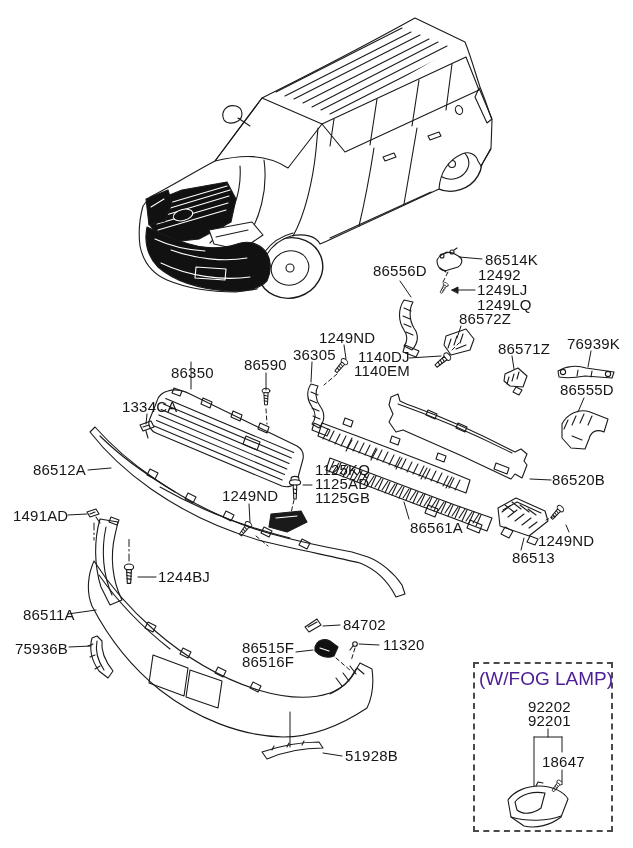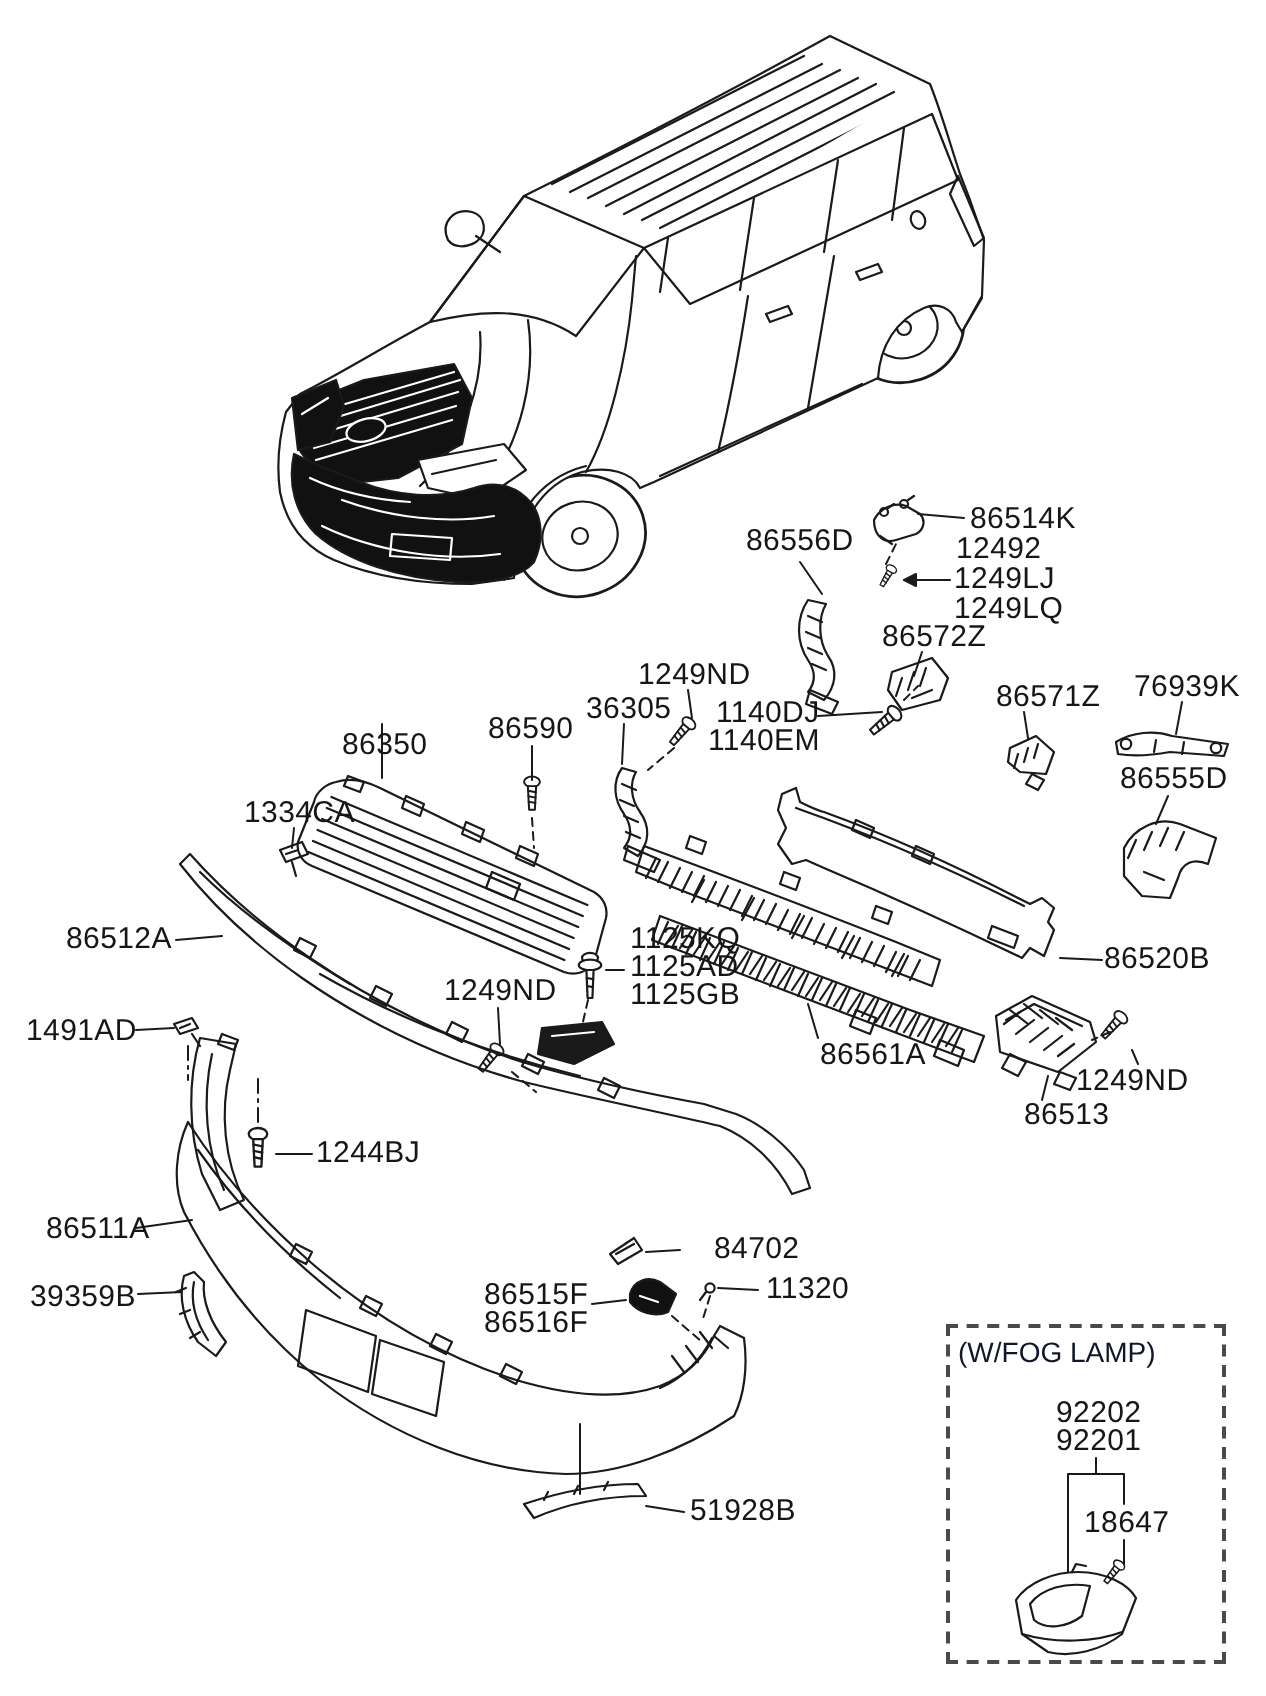--- a/index.html
+++ b/index.html
@@ -3,21 +3,21 @@
 <meta charset="utf-8">
 <style>
   html,body{margin:0;padding:0;background:#ffffff;}
   .stage{position:relative;width:633px;height:848px;background:#fff;overflow:hidden;
          font-family:"Liberation Sans","DejaVu Sans",sans-serif;}
   .stage svg{position:absolute;left:0;top:0;}
   .lbl{position:absolute;font-size:15px;line-height:15px;color:#161616;white-space:nowrap;
        letter-spacing:0.2px;}
   .fogbox{position:absolute;left:473px;top:662px;width:140px;height:170px;
           border:2px dashed #4a4a4a;box-sizing:border-box;}
-  .fogtitle{position:absolute;left:479px;top:668px;font-size:14px;color:#0f172a;white-space:nowrap;}
+  .fogtitle{position:absolute;left:479px;top:668px;font-size:19px;color:#4c1d95;white-space:nowrap;}
 </style>
 </head>
 <body>
 
 <div class="stage">
 
 <svg width="633" height="848" viewBox="0 0 633 848">
   <defs>
     <clipPath id="roofclip">
           <polygon points="258,98 415,18 465,42 318,128"></polygon>
@@ -217,21 +217,21 @@
       <path d="M94,523 L94,540 M129,561 L129,538"></path>
     </g>
   </g>
 </svg>
 
 <div class="lbl" style="left:485px;top:252px">86514K</div>
 <div class="lbl" style="left:373px;top:263px">86556D</div>
 <div class="lbl" style="left:478px;top:267px">12492</div>
 <div class="lbl" style="left:477px;top:282px">1249LJ</div>
 <div class="lbl" style="left:477px;top:297px">1249LQ</div>
-<div class="lbl" style="left:441px;top:311px">86572Z</div>
+<div class="lbl" style="left:459px;top:311px">86572Z</div>
 <div class="lbl" style="left:319px;top:330px">1249ND</div>
 <div class="lbl" style="left:567px;top:336px">76939K</div>
 <div class="lbl" style="left:498px;top:341px">86571Z</div>
 <div class="lbl" style="left:358px;top:349px">1140DJ</div>
 <div class="lbl" style="left:354px;top:363px">1140EM</div>
 <div class="lbl" style="left:171px;top:365px">86350</div>
 <div class="lbl" style="left:293px;top:347px">36305</div>
 <div class="lbl" style="left:244px;top:357px">86590</div>
 <div class="lbl" style="left:560px;top:382px">86555D</div>
 <div class="lbl" style="left:122px;top:399px">1334CA</div>
@@ -240,23 +240,23 @@
 <div class="lbl" style="left:552px;top:472px">86520B</div>
 <div class="lbl" style="left:315px;top:476px">1125AD</div>
 <div class="lbl" style="left:222px;top:488px">1249ND</div>
 <div class="lbl" style="left:315px;top:490px">1125GB</div>
 <div class="lbl" style="left:13px;top:508px">1491AD</div>
 <div class="lbl" style="left:410px;top:520px">86561A</div>
 <div class="lbl" style="left:538px;top:533px">1249ND</div>
 <div class="lbl" style="left:512px;top:550px">86513</div>
 <div class="lbl" style="left:158px;top:569px">1244BJ</div>
 <div class="lbl" style="left:23px;top:607px">86511A</div>
-<div class="lbl" style="left:357px;top:617px">84702</div>
+<div class="lbl" style="left:343px;top:617px">84702</div>
 <div class="lbl" style="left:383px;top:637px">11320</div>
-<div class="lbl" style="left:15px;top:641px">39359B</div>
+<div class="lbl" style="left:15px;top:641px">75936B</div>
 <div class="lbl" style="left:242px;top:640px">86515F</div>
 <div class="lbl" style="left:242px;top:654px">86516F</div>
 <div class="lbl" style="left:345px;top:748px">51928B</div>
 
 <div class="fogbox"></div>
 <div class="fogtitle">(W/FOG LAMP)</div>
 <div class="lbl" style="left:528px;top:699px">92202</div>
 <div class="lbl" style="left:528px;top:713px">92201</div>
 <div class="lbl" style="left:542px;top:754px">18647</div>
 

